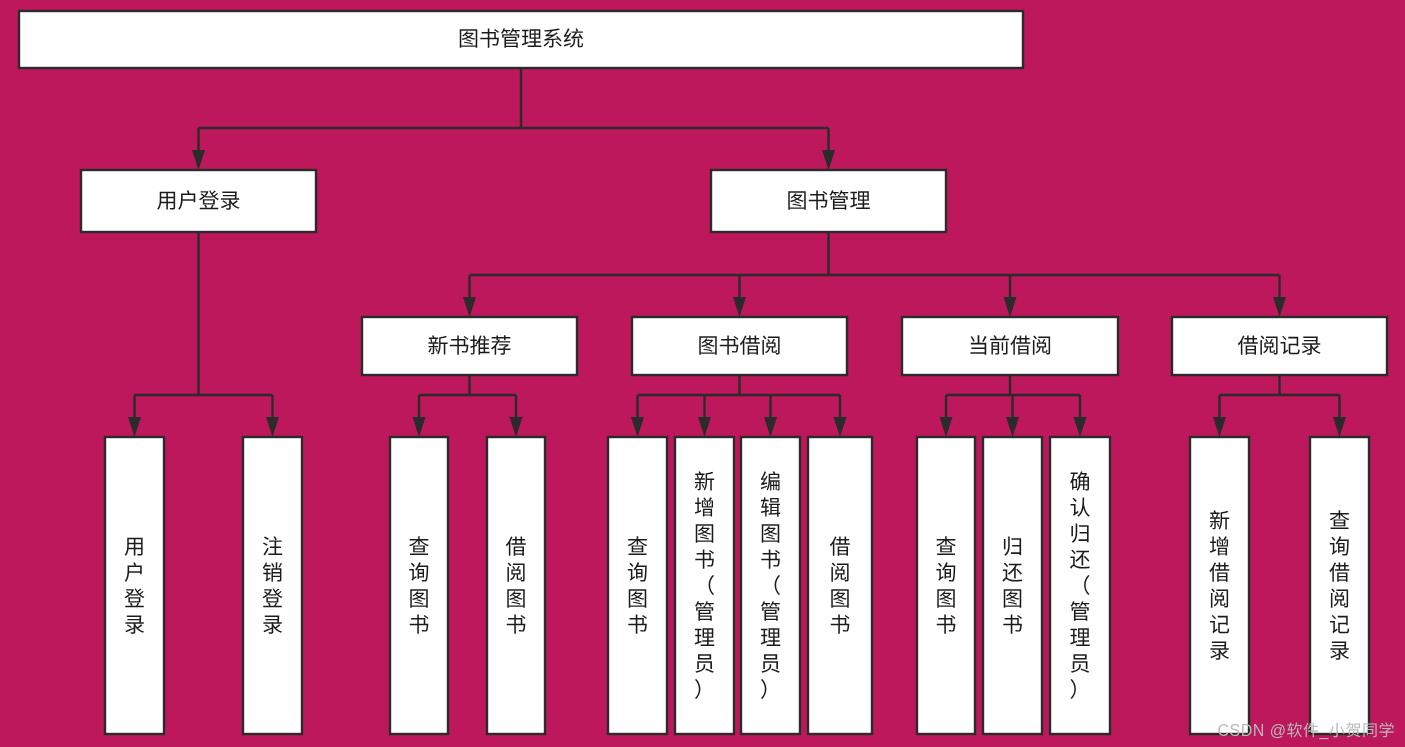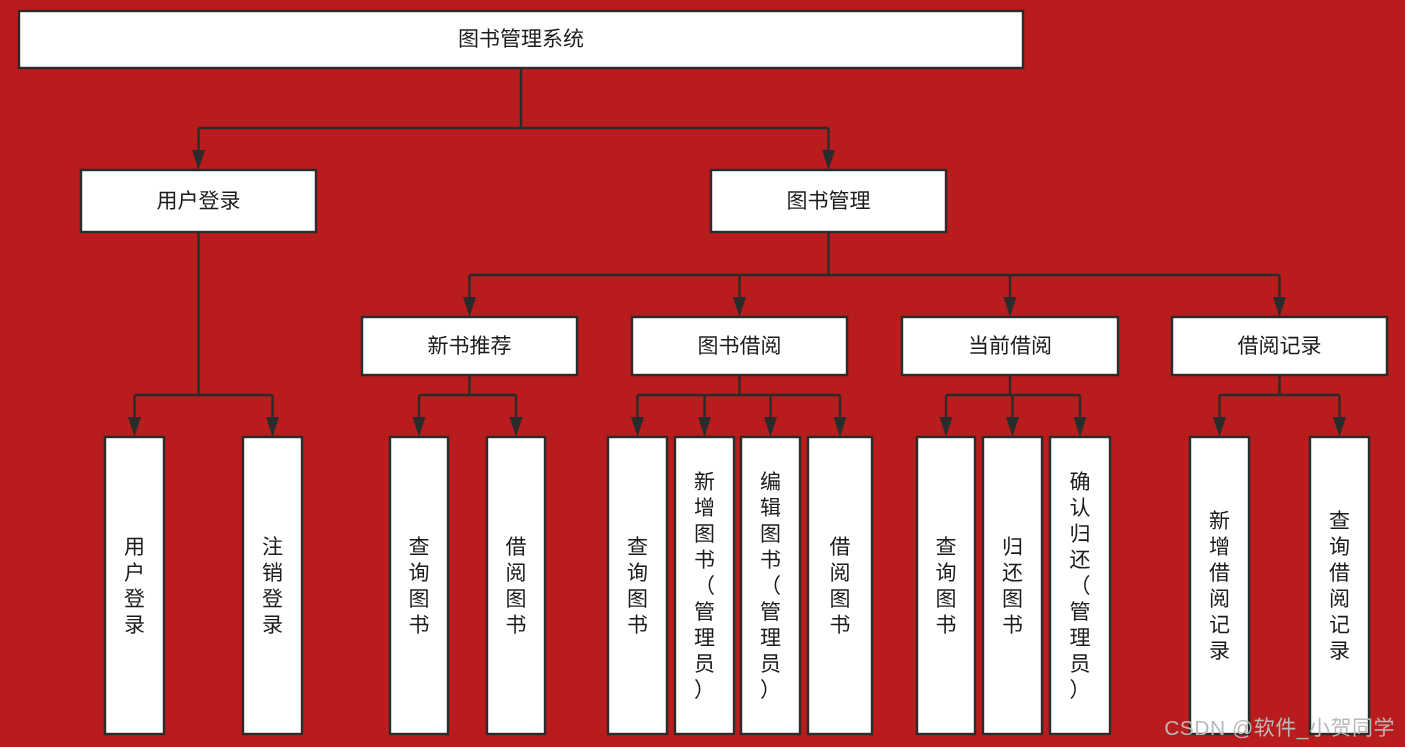--- a/index.html
+++ b/index.html
@@ -11,21 +11,21 @@
   body {
     width: 1405px;
     height: 747px;
     font-family: "Liberation Sans", "DejaVu Sans", sans-serif;
     overflow: hidden;
   }
   #diagram-root {
     position: relative;
     width: 1405px;
     height: 747px;
-    background: #b91c1c;
+    background: #be185d;
   }
   svg.diagram-canvas {
     position: absolute;
     left: 0;
     top: 0;
     width: 1405px;
     height: 747px;
     display: block;
   }
   .node-rect {
@@ -55,21 +55,21 @@
     fill: #1b1b1b;
     font-family: "Liberation Sans", "DejaVu Sans", sans-serif;
     font-size: 21px;
     text-anchor: middle;
   }
   .watermark-text {
     position: absolute;
     right: 10px;
     bottom: 6px;
     font-family: "Liberation Sans", "DejaVu Sans", sans-serif;
-    font-size: 21px;
+    font-size: 16px;
     color: #b9b9b9;
     white-space: nowrap;
     letter-spacing: 0.5px;
     user-select: none;
   }
 </style>
 </head>
 <body>
 
 <div id="diagram-root">

